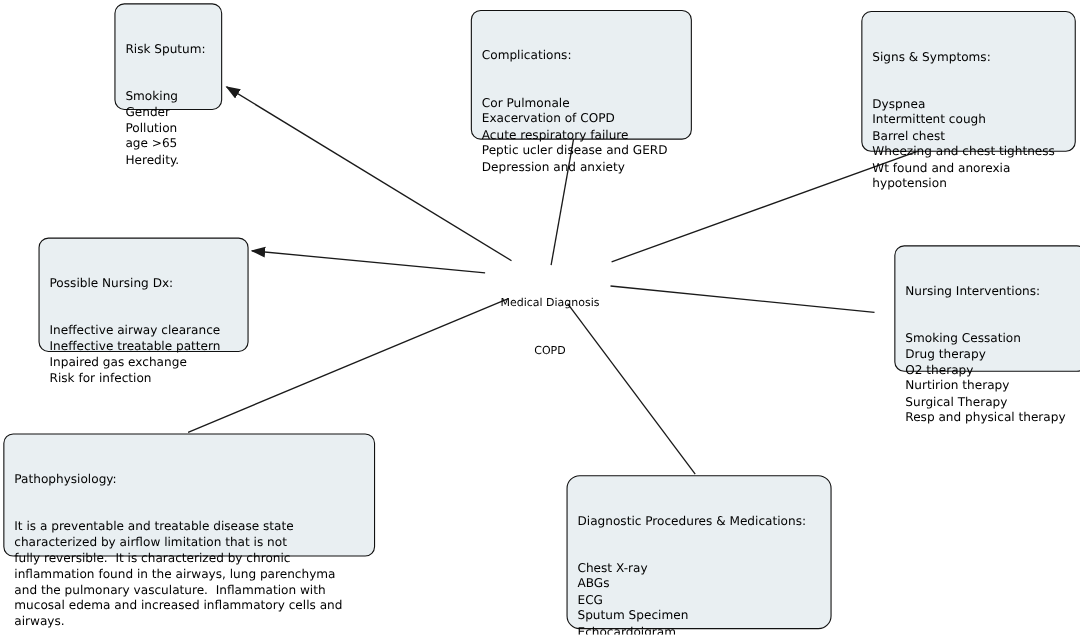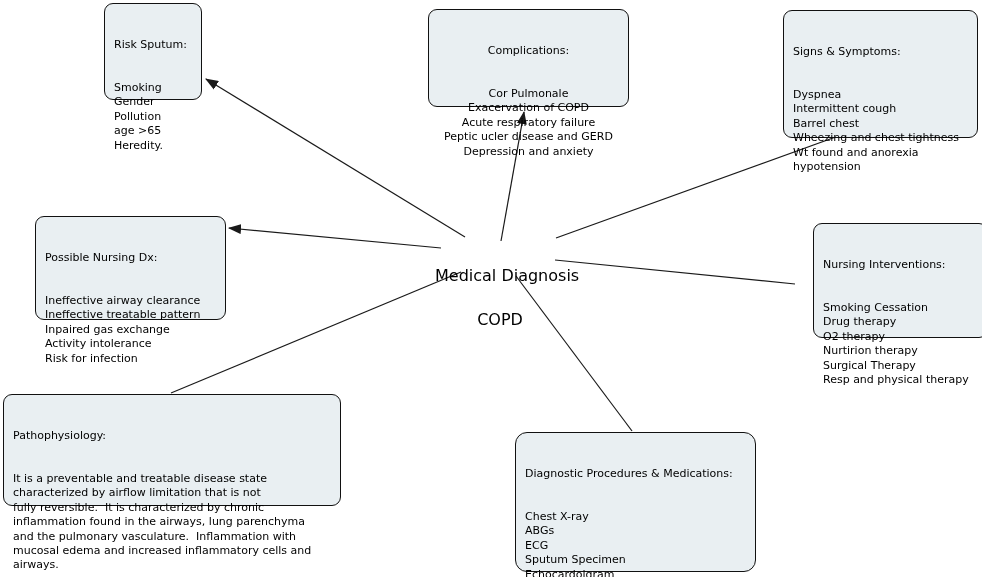--- a/index.html
+++ b/index.html
@@ -35,21 +35,21 @@
     white-space: pre;
     color: #000000;
   }
   .node-line { white-space: pre; }
   .center-label {
     position: absolute;
     left: 435px;
     top: 240px;
     width: 130px;
     text-align: center;
-    font-size: 16px;
+    font-size: 10px;
     line-height: 14.5px;
     color: #000000;
     white-space: pre;
   }
 </style>
 </head>
 <body>
 
 <div class="canvas">
 
@@ -71,33 +71,33 @@
   <div class="center-label">
     <div>Medical Diagnosis</div>
     <div>COPD</div>
   </div>
 
   <div class="node" style="left:104px; top:3px; width:98px; height:97px;">
     <div class="node-line">Risk Sputum:</div>
     <div><div class="node-line">Smoking</div><div class="node-line">Gender</div><div class="node-line">Pollution</div><div class="node-line">age &gt;65</div><div class="node-line">Heredity.</div></div>
   </div>
 
-  <div class="node" style="left:428px; top:9px; width:201px; height:98px;text-align:center;">
+  <div class="node" style="left:428px; top:9px; width:201px; height:118px;">
     <div class="node-line">Complications:</div>
     <div><div class="node-line">Cor Pulmonale</div><div class="node-line">Exacervation of COPD</div><div class="node-line">Acute respiratory failure</div><div class="node-line">Peptic ucler disease and GERD</div><div class="node-line">Depression and anxiety</div></div>
   </div>
 
   <div class="node" style="left:783px; top:10px; width:195px; height:128px;">
     <div class="node-line">Signs &amp; Symptoms:</div>
     <div><div class="node-line">Dyspnea</div><div class="node-line">Intermittent cough</div><div class="node-line">Barrel chest</div><div class="node-line">Wheezing and chest tightness</div><div class="node-line">Wt found and anorexia</div><div class="node-line">hypotension</div></div>
   </div>
 
   <div class="node" style="left:35px; top:216px; width:191px; height:104px;">
     <div class="node-line">Possible Nursing Dx:</div>
-    <div><div class="node-line">Ineffective airway clearance</div><div class="node-line">Ineffective treatable pattern</div><div class="node-line">Inpaired gas exchange</div><div class="node-line">Activity intolerance</div><div class="node-line">Risk for infection</div></div>
+    <div><div class="node-line">Ineffective airway clearance</div><div class="node-line">Ineffective treatable pattern</div><div class="node-line">Inpaired gas exchange</div><div class="node-line">Risk for infection</div></div>
   </div>
 
   <div class="node" style="left:796px; top:223px; width:175px; height:115px;margin-left:17px;">
     <div class="node-line">Nursing Interventions:</div>
     <div><div class="node-line">Smoking Cessation</div><div class="node-line">Drug therapy</div><div class="node-line">O2 therapy</div><div class="node-line">Nurtirion therapy</div><div class="node-line">Surgical Therapy</div><div class="node-line">Resp and physical therapy</div></div>
   </div>
 
   <div class="node" style="left:3px; top:394px; width:338px; height:112px;">
     <div class="node-line">Pathophysiology:</div>
     <div><div class="node-line">It is a preventable and treatable disease state</div><div class="node-line">characterized by airflow limitation that is not</div><div class="node-line">fully reversible.  It is characterized by chronic</div><div class="node-line">inflammation found in the airways, lung parenchyma</div><div class="node-line">and the pulmonary vasculature.  Inflammation with</div><div class="node-line">mucosal edema and increased inflammatory cells and</div><div class="node-line">airways.</div></div>

